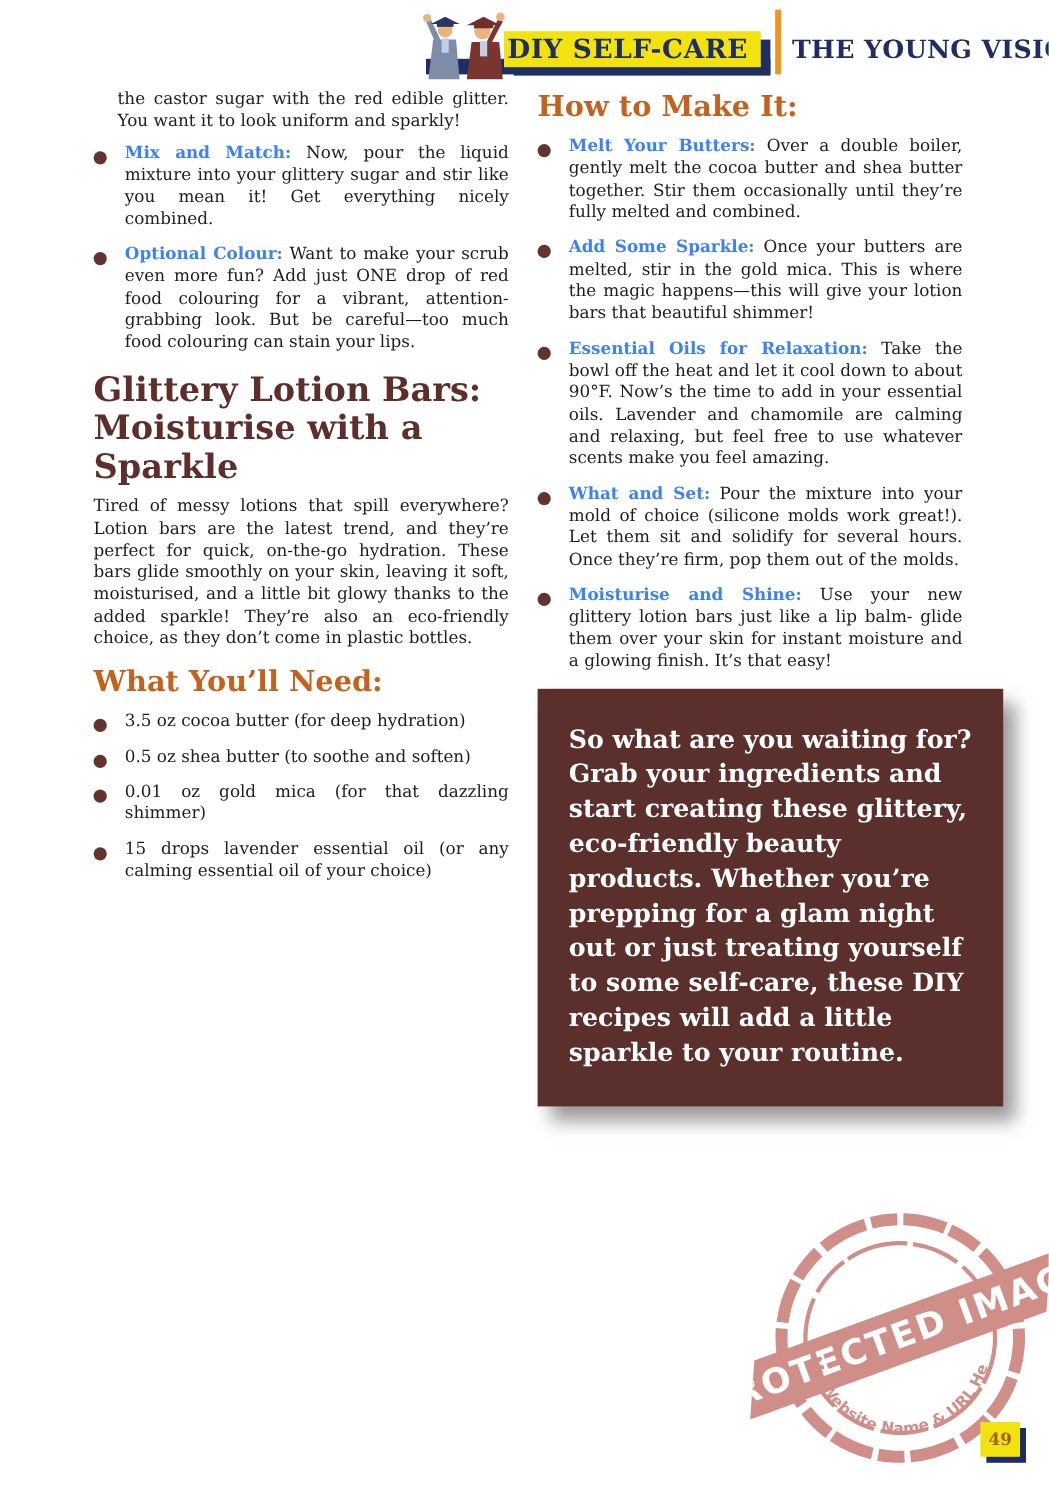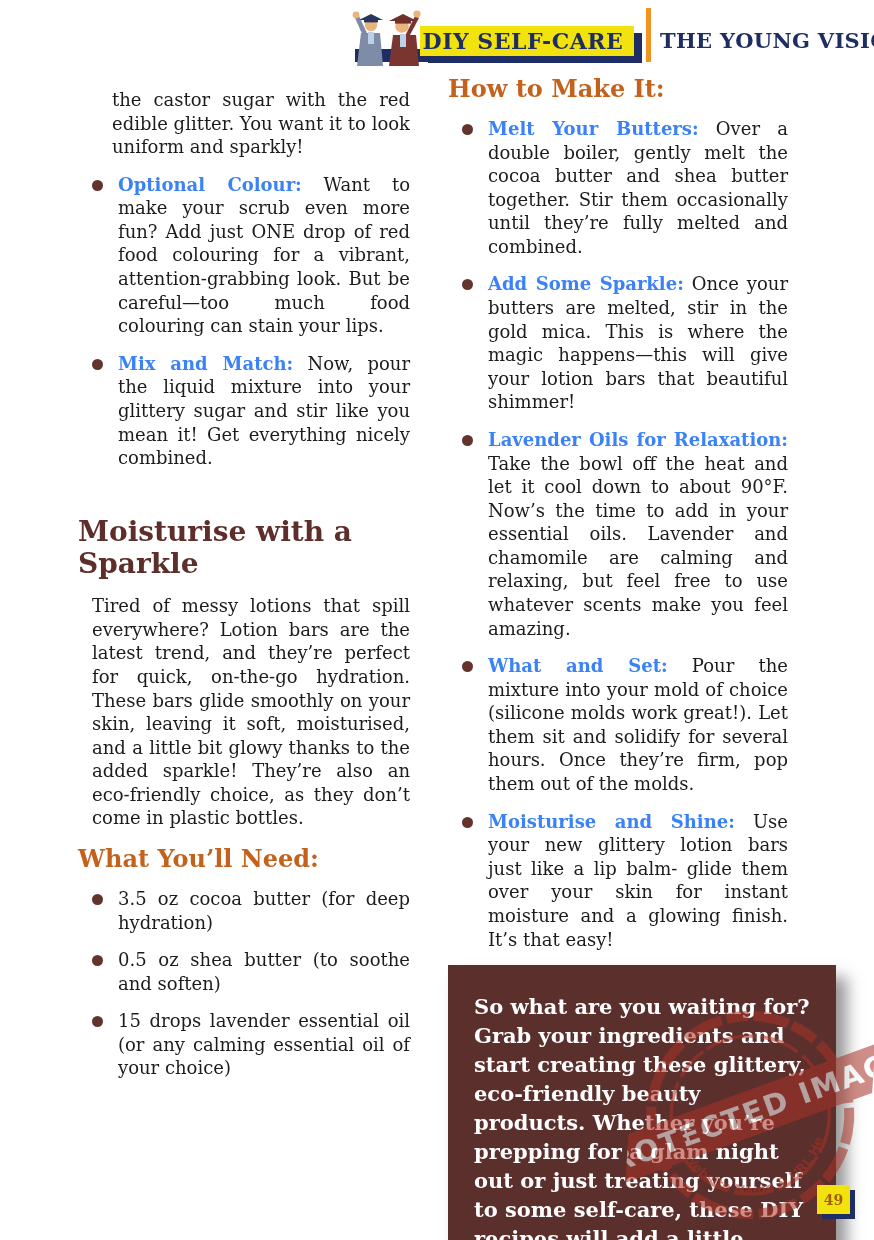--- a/index.html
+++ b/index.html
@@ -14,21 +14,21 @@
   .badge span{font-size:22px;font-weight:bold;color:#1e2d63;letter-spacing:.5px;}
   .hdr-divider{position:absolute;left:646px;top:8px;width:5px;height:54px;background:#f0931f;}
   .brand{position:absolute;left:660px;top:28px;width:200px;font-size:21px;font-weight:bold;
          color:#1e2d63;letter-spacing:.3px;white-space:nowrap;}
   .mascot{position:absolute;left:347px;top:6px;width:84px;height:62px;z-index:3;}
 
   
   .col{position:absolute;top:74px;color:#1c1c1c;}
   .col-left{left:78px;width:346px;}
   .col-right{left:448px;width:354px;}
-  p.body, li.body{font-size:18px;line-height:1.31;text-align:justify;margin:14px;}
+  p.body, li.body{font-size:14px;line-height:1.31;text-align:justify;margin:0;}
   p.cont{padding-left:20px;margin-bottom:8px;}
   ul.blist{list-style:none;margin:0;padding:0 0 0 26px;}
   ul.blist li{position:relative;margin-bottom:11px;}
   ul.blist li::before{content:"";position:absolute;left:-26px;top:7px;width:11px;height:11px;
         border-radius:50%;background:#63332e;}
   b.lead{font-weight:bold;color:#3b82f6;}
   h2.sect{font-size:28px;line-height:1.15;color:#5e2f2a;margin:14px 0 8px 0;font-weight:bold;}
   h3.orange{font-size:24px;color:#c4611c;margin:12px 0 10px 0;font-weight:bold;}
 
   
@@ -79,58 +79,59 @@
 
   <div class="hdr-divider"></div>
 
   <div class="brand">THE YOUNG VISION</div>
 
   <div class="col col-left">
     <p class="body cont">the castor sugar with the red edible glitter. You want it to look uniform and sparkly!</p>
 
     <ul class="blist">
       <li class="body">
+        <b class="lead">Mix and Match:</b>
+        <span>Now, pour the liquid mixture into your glittery sugar and stir like you mean it! Get everything nicely combined.</span>
+      </li>
+      <li class="body">
         <b class="lead">Optional Colour:</b>
         <span>Want to make your scrub even more fun? Add just ONE drop of red food colouring for a vibrant, attention-grabbing look. But be careful—too much food colouring can stain your lips.</span>
       </li>
-      <li class="body">
-        <b class="lead">Mix and Match:</b>
-        <span>Now, pour the liquid mixture into your glittery sugar and stir like you mean it! Get everything nicely combined.</span>
-      </li>
     </ul>
 
-    <h2 class="sect"><br>
+    <h2 class="sect"><span>Glittery Lotion Bars:</span><br>
       <span>Moisturise with a Sparkle</span></h2>
 
     <p class="body">Tired of messy lotions that spill everywhere? Lotion bars are the latest trend, and they’re perfect for quick, on-the-go hydration. These bars glide smoothly on your skin, leaving it soft, moisturised, and a little bit glowy thanks to the added sparkle! They’re also an eco-friendly choice, as they don’t come in plastic bottles.</p>
 
     <h3 class="orange">What You’ll Need:</h3>
 
     <ul class="blist">
       <li class="body">3.5 oz cocoa butter (for deep hydration)</li>
       <li class="body">0.5 oz shea butter (to soothe and soften)</li>
+      <li class="body">0.01 oz gold mica (for that dazzling shimmer)</li>
       <li class="body">15 drops lavender essential oil (or any calming essential oil of your choice)</li>
 
     </ul>
   </div>
 
   <div class="col col-right">
     <h3 class="orange" style="margin-top:0;">How to Make It:</h3>
 
     <ul class="blist">
       <li class="body">
         <b class="lead">Melt Your Butters:</b>
         <span>Over a double boiler, gently melt the cocoa butter and shea butter together. Stir them occasionally until they’re fully melted and combined.</span>
       </li>
       <li class="body">
         <b class="lead">Add Some Sparkle:</b>
         <span>Once your butters are melted, stir in the gold mica. This is where the magic happens—this will give your lotion bars that beautiful shimmer!</span>
       </li>
       <li class="body">
-        <b class="lead">Lavender Oils for Relaxation:</b>
+        <b class="lead">Essential Oils for Relaxation:</b>
         <span>Take the bowl off the heat and let it cool down to about 90°F. Now’s the time to add in your essential oils. Lavender and chamomile are calming and relaxing, but feel free to use whatever scents make you feel amazing.</span>
       </li>
       <li class="body">
         <b class="lead">What and Set:</b>
         <span>Pour the mixture into your mold of choice (silicone molds work great!). Let them sit and solidify for several hours. Once they’re firm, pop them out of the molds.</span>
       </li>
       <li class="body">
         <b class="lead">Moisturise and Shine:</b>
         <span>Use your new glittery lotion bars just like a lip balm- glide them over your skin for instant moisture and a glowing finish. It’s that easy!</span>
       </li>

